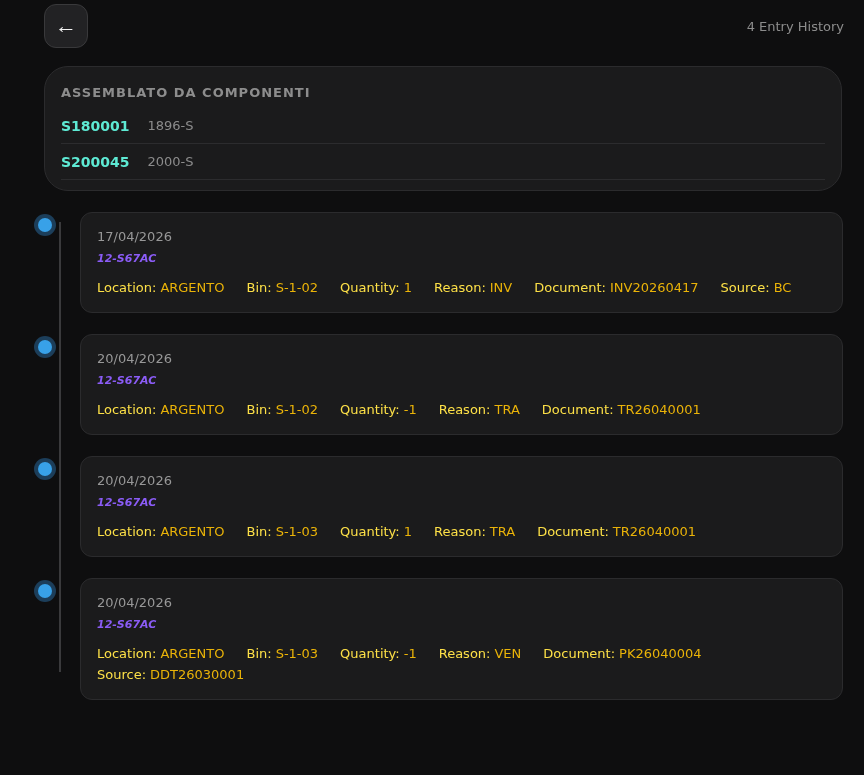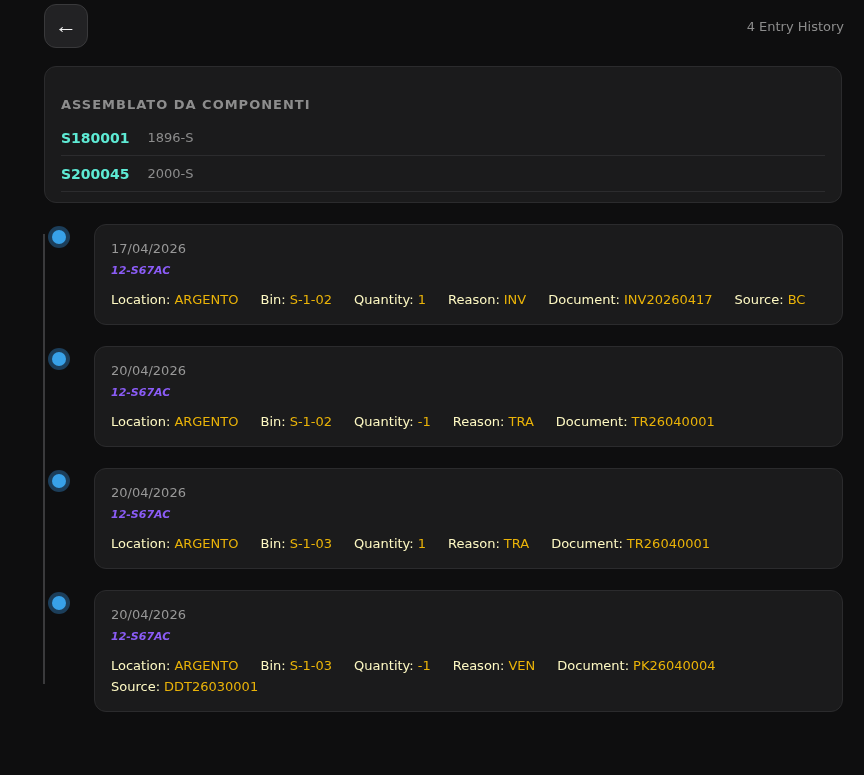--- a/index.html
+++ b/index.html
@@ -34,41 +34,41 @@
   .entry-count {
     position: absolute; right: 20px; top: 19px;
     font-size: 13px; color: #8c8c8c;
   }
 
   
   .components-card {
     margin: 14px 22px 9px 44px;
     background: #1b1b1c;
     border: 1px solid #2b2b2d;
-    border-radius: 12px;
-    padding: 30px 16px 10px 16px;
+    border-radius: 24px;
+    padding: 18px 16px 10px 16px;
   }
   .card-title {
     font-size: 13px; font-weight: bold;
     color: #8d8d8d; letter-spacing: 1px;
     margin-bottom: 8px;
   }
   .component-row {
     display: flex; align-items: center; gap: 18px;
     height: 36px;
     border-bottom: 1px solid #2c2c2e;
   }
   .component-row .serial { font-size: 14px; font-weight: bold; color: #5eead4; }
   .component-row .variant { font-size: 13px; color: #8c8c8c; }
 
   
   .timeline {
     position: relative;
-    margin: 21px 21px 0 44px;
-    padding-left: 50px;
+    margin: 21px 21px 0 60px;
+    padding-left: 20px;
   }
   .timeline-line {
     position: absolute;
     left: -1px; top: 10px; bottom: 28px;
     width: 2px;
     background: #3a3a3c;
   }
   .entry-card {
     position: relative;
     background: #1b1b1c;
@@ -86,21 +86,21 @@
     box-shadow: 0 0 0 4px #1c3e5a;
   }
   .entry-date { font-size: 13px; color: #989898; margin-bottom: 8px; }
   .entry-serial { font-size: 11px; font-weight: bold; color: #8b5cf6; margin-bottom: 15px; font-style: italic; }
   .entry-details {
     display: flex; flex-wrap: wrap;
     column-gap: 22px; row-gap: 6px;
     font-size: 13px;
   }
   .pair { white-space: nowrap; }
-  .pair .lbl { color: #fef9c3; }
+  .pair .lbl { color: #fde047; }
   .pair .val { color: #eab308; margin-left: 4px; text-align: right; }
 </style>
 </head>
 <body>
 
 <div class="page">
 
   <header class="header">
     <button class="back-btn">
       <span>←</span>

